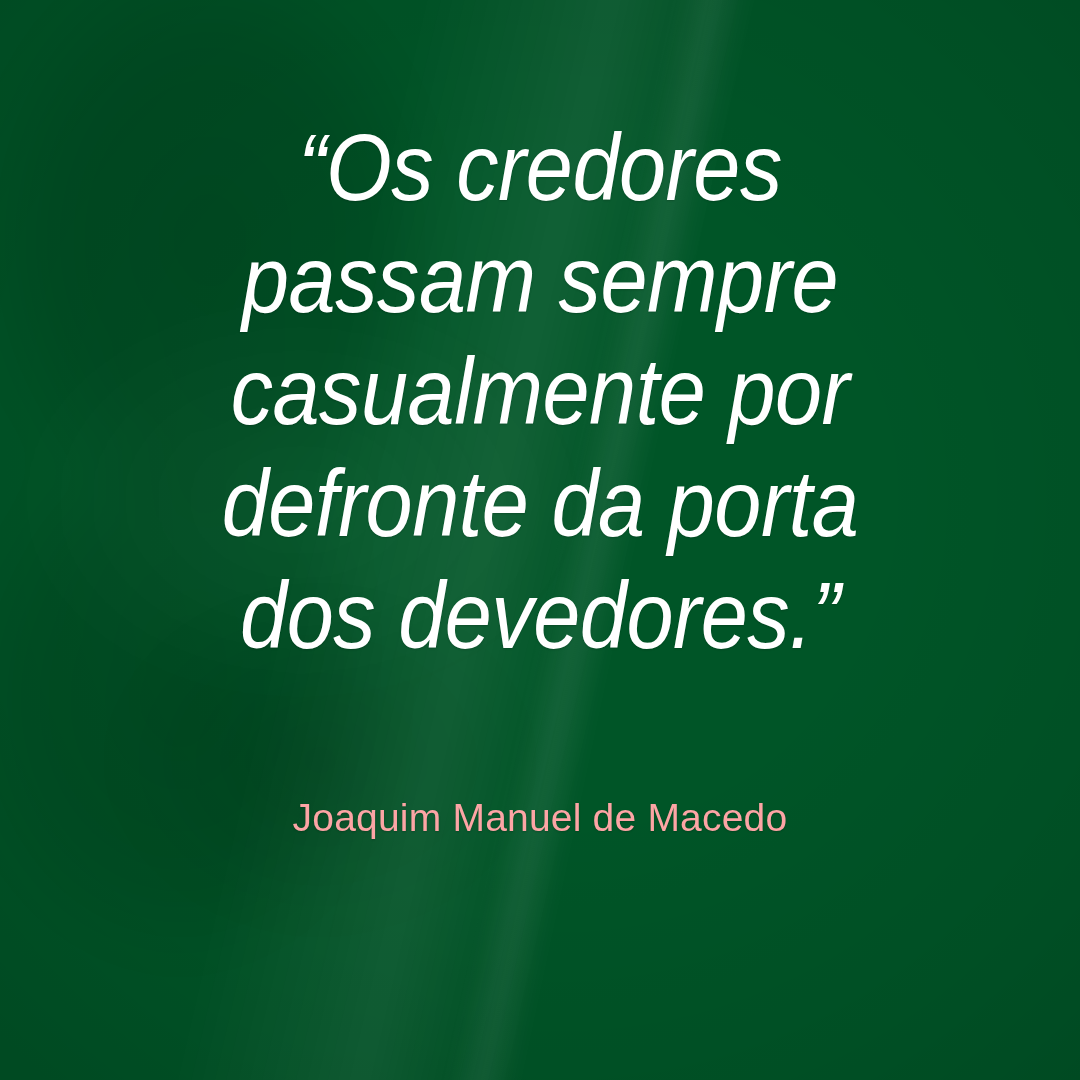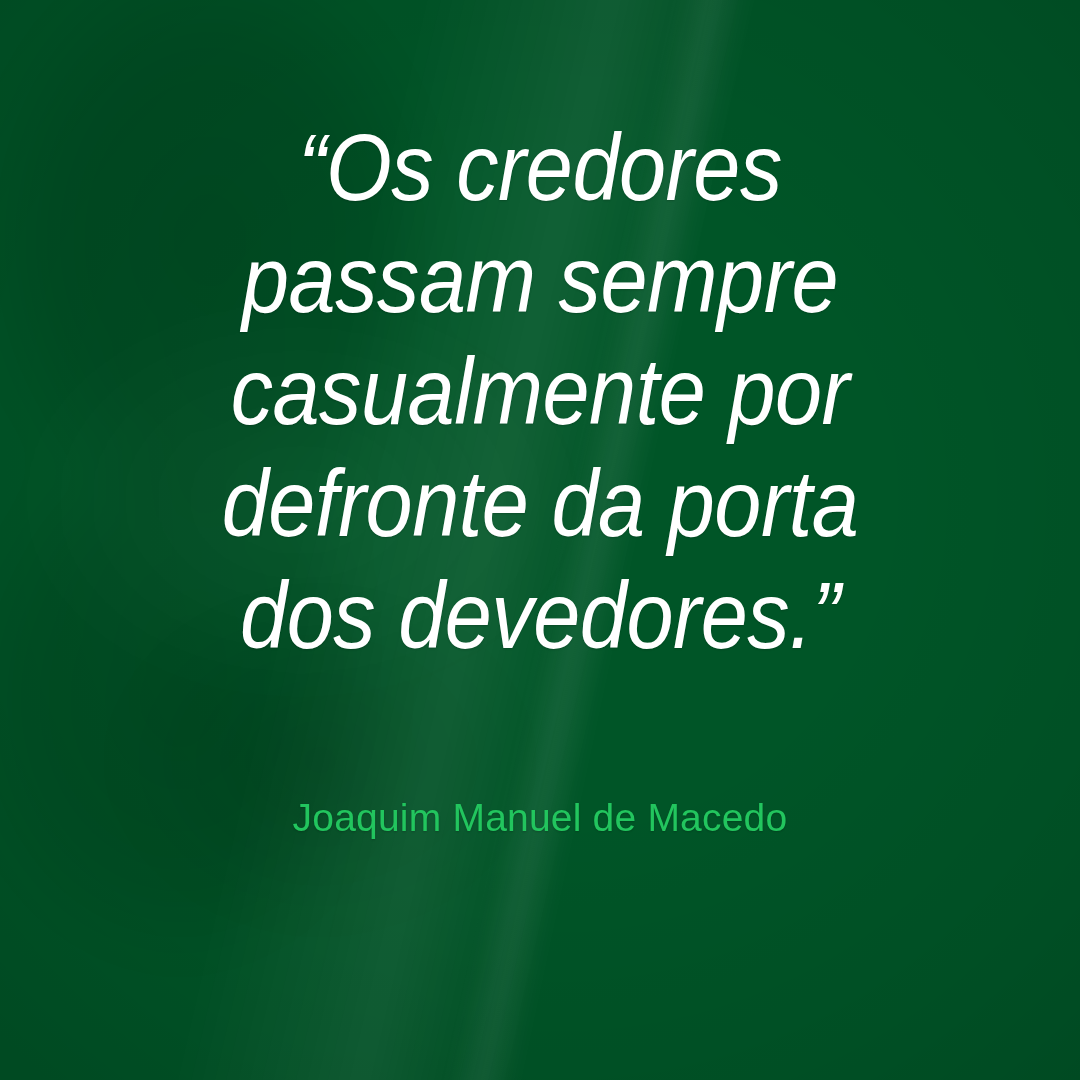--- a/index.html
+++ b/index.html
@@ -135,21 +135,21 @@
     transform-origin: 50% 50%;
     text-shadow: 0 1px 2px rgba(0,0,0,0.18);
   }
 
   .author {
     position: absolute;
     left: 0;
     right: 0;
     top: 796px;
     text-align: center;
-    color: #22c55e;
+    color: #fca5a5;
     font-family: "Liberation Sans", "DejaVu Sans", sans-serif;
     font-size: 39px;
     font-weight: 400;
     font-style: normal;
     letter-spacing: 0.2px;
     text-shadow: 0 1px 2px rgba(0,0,0,0.18);
   }
 
   
 

